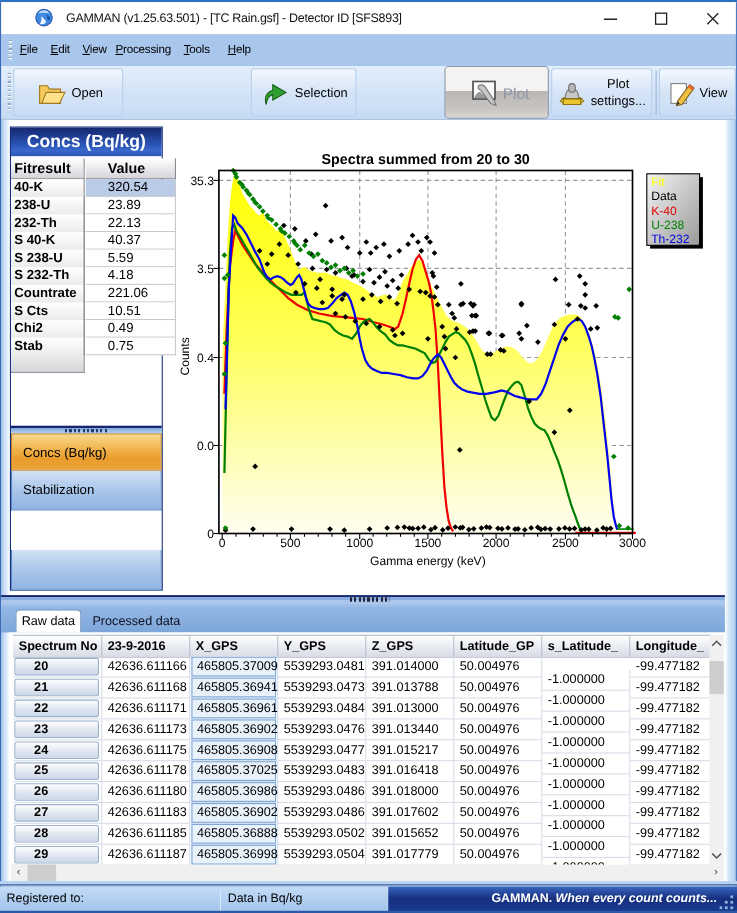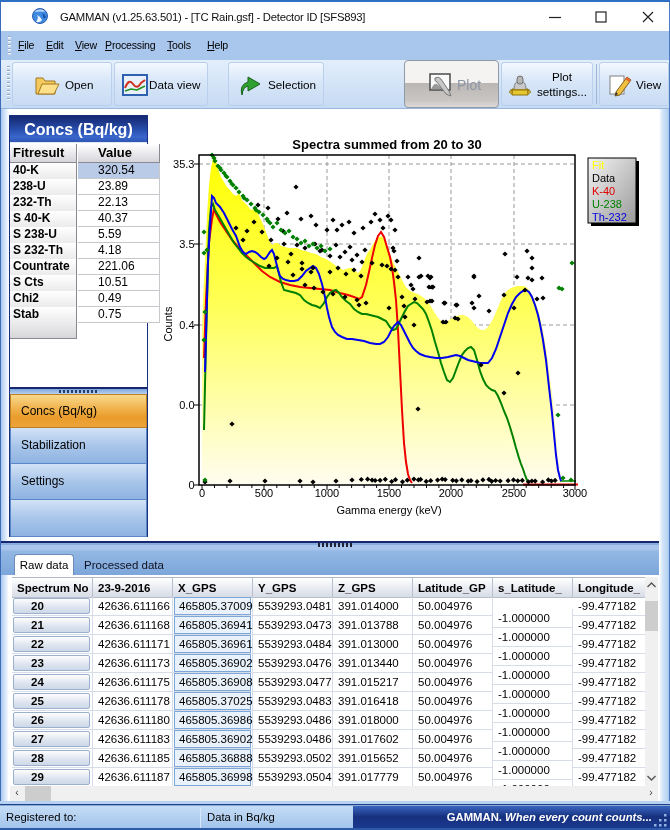--- a/index.html
+++ b/index.html
@@ -124,28 +124,20 @@
  </div>
  <div class="abs" id="toolbar">
    <div class="grip" style="left:6px;top:6px;height:36px;"></div>
    <div class="tbtn" style="left:11px;width:100px;">
      <svg class="abs" style="left:20px;top:9px" width="28" height="26" viewBox="0 0 28 26">
        <path d="M3,6 L3,22 L22,22 L22,9 L12,9 L10,6 Z" fill="#f5c95c" stroke="#a07820" stroke-width="1"></path>
        <path d="M5,22 L9,12 L26,12 L21,22 Z" fill="#ffe08a" stroke="#a07820" stroke-width="1"></path>
      </svg>
      <div class="lbl" style="left:52px">Open</div>
    </div>
-   <div class="tbtn" style="left:113px;width:94px;">
-     <svg class="abs" style="left:7px;top:11px" width="26" height="22" viewBox="0 0 26 22">
-       <rect x="1" y="1" width="24" height="20" fill="#e8f0fa" stroke="#3060b0" stroke-width="2"></rect>
-       <path d="M3,14 Q7,4 11,10 T19,9 L23,6" stroke="#d03020" stroke-width="2" fill="none"></path>
-       <path d="M3,17 L9,15 L15,16 L23,12" stroke="#209020" stroke-width="1.5" fill="none"></path>
-     </svg>
-     <div class="lbl" style="left:34px">Data view</div>
-   </div>
    <div class="tbtn" style="left:209px;width:96px;margin-left:18px;">
      <svg class="abs" style="left:11px;top:10px" width="24" height="24" viewBox="0 0 24 24">
        <path d="M2,22 Q-1,12 8,9 L8,4 L20,11 L8,18 L8,13 Q3,14 2,22Z" fill="#30a030" stroke="#186018" stroke-width="1"></path>
      </svg>
      <div class="lbl" style="left:39px">Selection</div>
    </div>
    <div id="plotbtn">
      <svg class="abs" style="left:24px;top:12px" width="26" height="26" viewBox="0 0 26 26">
        <rect x="1" y="1" width="20" height="16" fill="#fafafa" stroke="#555" stroke-width="1.6"></rect>
        <path d="M2,16 Q6,8 9,12 L14,16 L2,16Z" fill="#999"></path>
@@ -229,21 +221,20 @@
           <div class="ck">Stab</div>
           <div class="cv">0.75</div>
         </div>
    </div>
  </div>
  <div class="abs" id="navsplit">
       <div style="position:absolute;left:49px;top:3px;width:40px;height:3px;background-image:repeating-linear-gradient(to right,#243c6c 0 2px,transparent 2px 4px)"></div>
     </div>
  <div class="navbtn abs" id="nav1">Concs (Bq/kg)</div>
  <div class="navbtn abs" id="nav2">Stabilization</div>
- <div class="navbtn abs" id="nav3">Settings</div>
  <div class="navbtn abs" id="nav4"></div>
 
  <svg class="abs" id="chart" viewBox="0 0 510 432">
   <defs>
     <linearGradient id="yg" x1="0" y1="46" x2="0" y2="376" gradientUnits="userSpaceOnUse">
       <stop offset="0" stop-color="#ffff00"></stop>
       <stop offset="0.45" stop-color="#ffff55"></stop>
       <stop offset="1" stop-color="#fffdf0"></stop>
     </linearGradient>
     <linearGradient id="lg" x1="0" y1="0" x2="1" y2="1">

